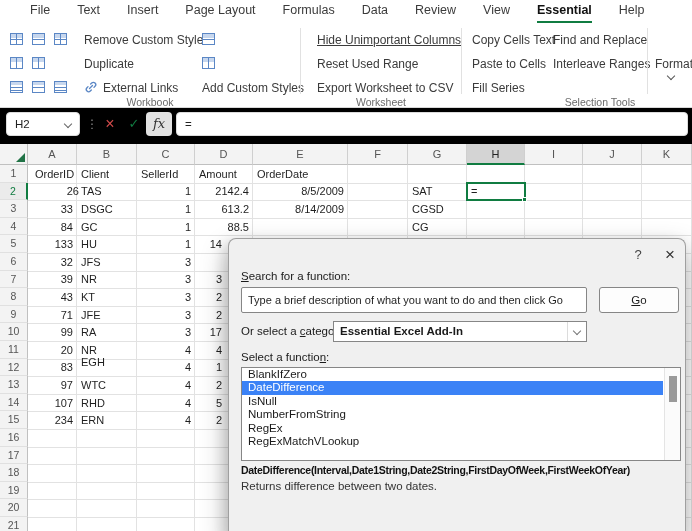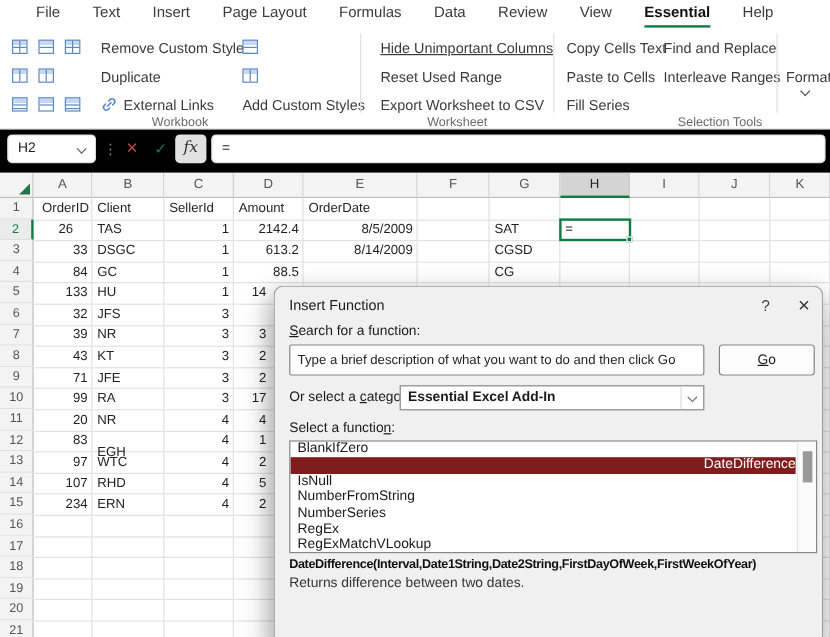--- a/index.html
+++ b/index.html
@@ -77,21 +77,21 @@
   .dlg-go .k { text-decoration:underline; }
   .dlg-dd { position:absolute; left:104px; top:82px; width:254px; height:21px; background:#fff;
     border:1px solid #868686; line-height:19px; padding-left:6px; font-weight:600; color:#1a1a1a; }
   .dlg-dd .ddchev { position:absolute; right:0; top:0; width:19px; height:19px; border-left:1px solid #dcdcdc;
     display:flex; align-items:center; justify-content:center; }
   .dlg-dd .chev { border-color:#777; margin-top:-2px; }
   .dlg-list { position:absolute; left:12px; top:128px; width:440px; height:94px; background:#fff;
     border:1px solid #868686; overflow:hidden; }
   .fitem { height:13.4px; line-height:13.4px; padding-left:6px; font-size:11.5px; color:#1a1a1a;
     width:calc(100% - 17px); white-space:nowrap; }
-  .fitem.sel { background:#7f1d1d; color:#fff;text-align:right; }
+  .fitem.sel { background:#3b82f6; color:#fff; }
   .dlg-scroll { position:absolute; right:0; top:0; width:16px; height:100%; background:#fbfbfb;
     border-left:1px solid #e4e4e4; }
   .dlg-thumb { position:absolute; left:4px; top:8px; width:8px; height:26px; background:#9a9a9a; }
   .dlg-sig { position:absolute; left:12px; top:225px; width:440px; font-size:10.5px; font-weight:bold;
     letter-spacing:-0.3px; color:#111; white-space:nowrap; }
   .dlg-desc { position:absolute; left:12px; top:241px; font-size:11.5px; color:#333; }
   .linkicon { position:absolute; }
 </style>
 </head>
 <body>
@@ -248,21 +248,21 @@
       <div class="hline" style="left: 28px; width: 664px; top: 302.6px;"></div>
       <div class="hline" style="left: 28px; width: 664px; top: 320.2px;"></div>
       <div class="hline" style="left: 28px; width: 664px; top: 337.8px;"></div>
       <div class="hline" style="left: 28px; width: 664px; top: 355.4px;"></div>
       <div class="hline" style="left: 28px; width: 664px; top: 373px;"></div>
       <div class="cell" style="left: 19px; top: 21px; width: 49px; height: 17.6px; margin-left: 12px;">OrderID</div>
       <div class="cell" style="left: 77px; top: 21px; width: 60px; height: 17.6px;">Client</div>
       <div class="cell" style="left: 137px; top: 21px; width: 58px; height: 17.6px;">SellerId</div>
       <div class="cell" style="left: 195px; top: 21px; width: 58px; height: 17.6px;">Amount</div>
       <div class="cell" style="left: 253px; top: 21px; width: 95px; height: 17.6px;">OrderDate</div>
-      <div class="cell r" style="left: 26px; top: 38.6px; width: 39px; height: 17.6px;">26</div>
+      <div class="cell r" style="left: 44px; top: 38.6px; width: 39px; height: 17.6px;">26</div>
       <div class="cell" style="left: 77px; top: 38.6px; width: 60px; height: 17.6px;">TAS</div>
       <div class="cell r" style="left: 137px; top: 38.6px; width: 58px; height: 17.6px;">1</div>
       <div class="cell r" style="left: 195px; top: 38.6px; width: 58px; height: 17.6px;">2142.4</div>
       <div class="cell r" style="left: 253px; top: 38.6px; width: 95px; height: 17.6px;">8/5/2009</div>
       <div class="cell" style="left: 408px; top: 38.6px; width: 59px; height: 17.6px;">SAT</div>
       <div class="cell" style="left: 467px; top: 38.6px; width: 58px; height: 17.6px;">=</div>
       <div class="cell r" style="left: 28px; top: 56.2px; width: 49px; height: 17.6px;">33</div>
       <div class="cell" style="left: 77px; top: 56.2px; width: 60px; height: 17.6px;">DSGC</div>
       <div class="cell r" style="left: 137px; top: 56.2px; width: 58px; height: 17.6px;">1</div>
       <div class="cell r" style="left: 195px; top: 56.2px; width: 58px; height: 17.6px;">613.2</div>
@@ -294,43 +294,40 @@
       <div class="cell r" style="left: 195px; top: 161.8px; width: 31px; height: 17.6px;">2</div>
       <div class="cell r" style="left: 28px; top: 179.4px; width: 49px; height: 17.6px;">99</div>
       <div class="cell" style="left: 77px; top: 179.4px; width: 60px; height: 17.6px;">RA</div>
       <div class="cell r" style="left: 137px; top: 179.4px; width: 58px; height: 17.6px;">3</div>
       <div class="cell r" style="left: 195px; top: 179.4px; width: 31px; height: 17.6px;">17</div>
       <div class="cell r" style="left: 28px; top: 197px; width: 49px; height: 17.6px;">20</div>
       <div class="cell" style="left: 77px; top: 197px; width: 60px; height: 17.6px;">NR</div>
       <div class="cell r" style="left: 137px; top: 197px; width: 58px; height: 17.6px;">4</div>
       <div class="cell r" style="left: 195px; top: 197px; width: 31px; height: 17.6px;">4</div>
       <div class="cell r" style="left: 28px; top: 214.6px; width: 49px; height: 17.6px;">83</div>
-      <div class="cell" style="left: 77px; top: 224px; width: 60px; height: 17.6px; text-align: center;">EGH</div>
+      <div class="cell" style="left: 77px; top: 209px; width: 60px; height: 17.6px; text-align: center;">EGH</div>
       <div class="cell r" style="left: 137px; top: 214.6px; width: 58px; height: 17.6px;">4</div>
       <div class="cell r" style="left: 195px; top: 214.6px; width: 31px; height: 17.6px;">1</div>
       <div class="cell r" style="left: 28px; top: 232.2px; width: 49px; height: 17.6px;">97</div>
       <div class="cell" style="left: 77px; top: 232.2px; width: 60px; height: 17.6px;">WTC</div>
       <div class="cell r" style="left: 137px; top: 232.2px; width: 58px; height: 17.6px;">4</div>
       <div class="cell r" style="left: 195px; top: 232.2px; width: 31px; height: 17.6px;">2</div>
       <div class="cell r" style="left: 28px; top: 249.8px; width: 49px; height: 17.6px;">107</div>
       <div class="cell" style="left: 77px; top: 249.8px; width: 60px; height: 17.6px;">RHD</div>
       <div class="cell r" style="left: 137px; top: 249.8px; width: 58px; height: 17.6px;">4</div>
       <div class="cell r" style="left: 195px; top: 249.8px; width: 31px; height: 17.6px;">5</div>
       <div class="cell r" style="left: 28px; top: 267.4px; width: 49px; height: 17.6px;">234</div>
       <div class="cell" style="left: 77px; top: 267.4px; width: 60px; height: 17.6px;">ERN</div>
       <div class="cell r" style="left: 137px; top: 267.4px; width: 58px; height: 17.6px;">4</div>
       <div class="cell r" style="left: 195px; top: 267.4px; width: 31px; height: 17.6px;">2</div>
       <div class="selbox" style="left: 466px; top: 37.6px; width: 60px; height: 19.6px;"></div>
       <div class="fillhandle" style="left: 522px; top: 53.2px;"></div>
     </div>
 
   <div class="dialog">
-    <div style="position:absolute;left:0;top:0;width:100%;height:26px;">
-      <div class="dlg-title">Insert Function</div>
-    </div>
     <div class="dlg-help">?</div>
     <div class="dlg-close">×</div>
 
     <div class="dlg-lbl" style="top:31px"><span class="k">S</span><span>earch for a function:</span></div>
     <input class="dlg-input" value="Type a brief description of what you want to do and then click Go" style="">
     <div class="dlg-go"><span class="k">G</span><span>o</span></div>
 
     <div class="dlg-lbl" style="top:86px"><span>Or select a </span><span class="k">c</span><span>ategory:</span></div>
     <div class="dlg-dd">
       <span>Essential Excel Add-In</span>
@@ -338,21 +335,20 @@
           <span class="chev"></span>
         </span>
     </div>
 
     <div class="dlg-lbl" style="top:112px"><span>Select a functio</span><span class="k">n</span><span>:</span></div>
     <div class="dlg-list" id="fn-list">
       <div class="fitem">BlankIfZero</div>
         <div class="fitem sel">DateDifference</div>
         <div class="fitem">IsNull</div>
         <div class="fitem">NumberFromString</div>
-        <div class="fitem">NumberSeries</div>
         <div class="fitem">RegEx</div>
         <div class="fitem">RegExMatchVLookup</div>
         <div class="dlg-scroll">
         <div class="dlg-thumb"></div>
       </div>
     </div>
 
     <div class="dlg-sig">DateDifference(Interval,Date1String,Date2String,FirstDayOfWeek,FirstWeekOfYear)</div>
     <div class="dlg-desc">Returns difference between two dates.</div>
   </div>

